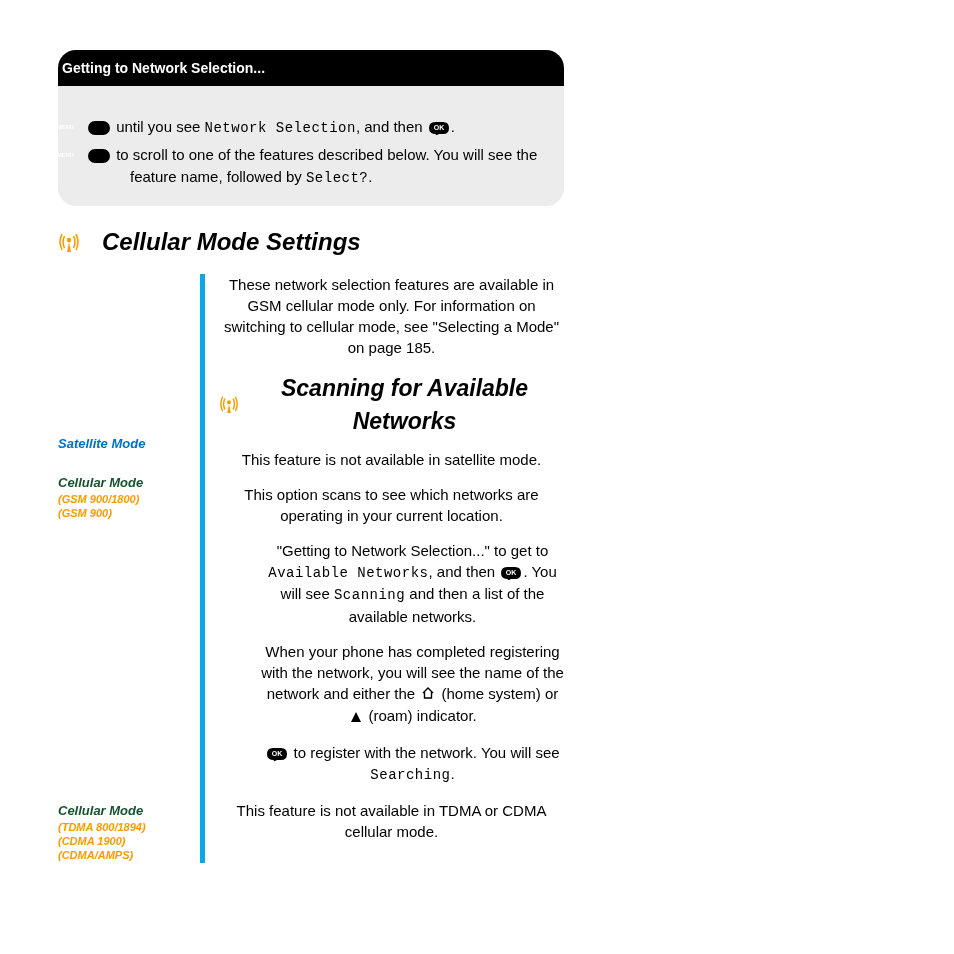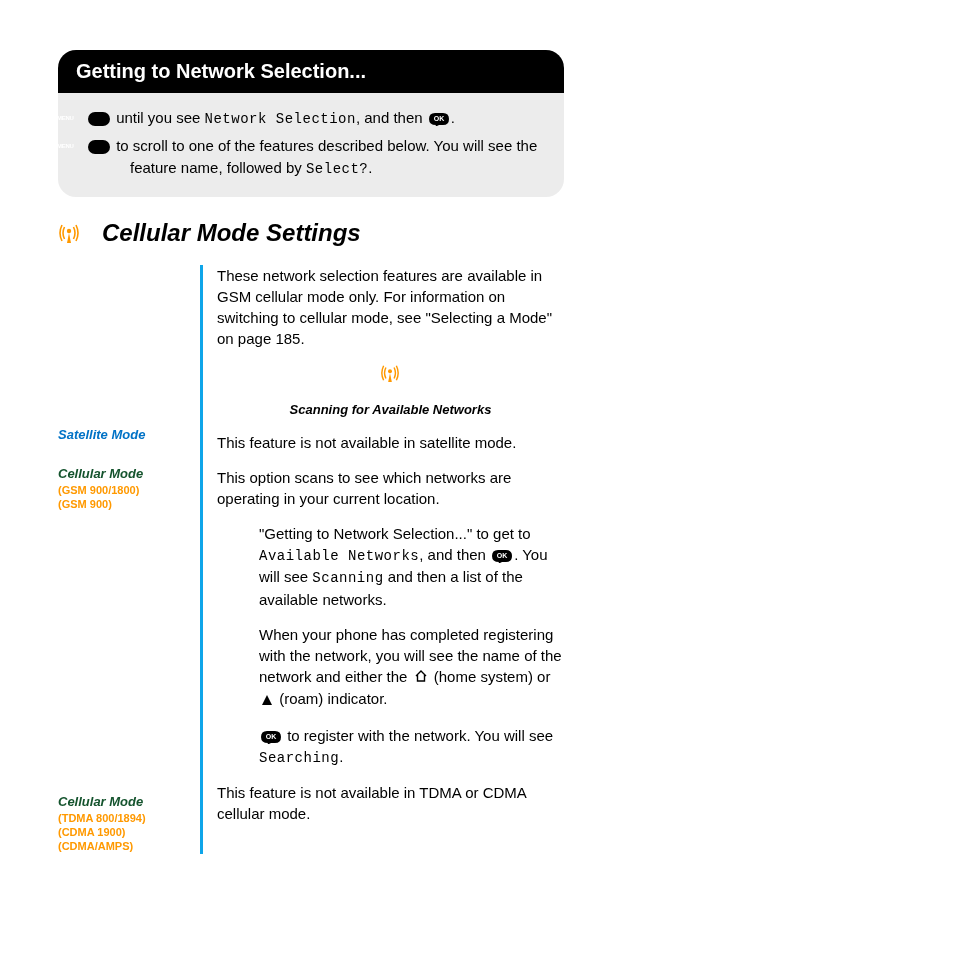--- a/index.html
+++ b/index.html
@@ -10,33 +10,33 @@
     width: 954px;
     color: #000;
   }
   .page {
     padding: 50px 390px 60px 58px;
   }
   .header-box {
     background: #000;
     color: #fff;
     border-radius: 18px 18px 0 0;
-    padding: 10px 18px 10px 18px;
-    font-weight: bold;
-    font-size: 20px;
+    padding: 10px 18px 10px 4px;
+    font-weight: bold;
+    font-size: 14px;
   }
   .gray-box {
     background: #ececec;
     border-radius: 0 0 18px 18px;
     padding: 14px 18px 18px 30px;
     font-size: 15px;
     line-height: 1.45;
     color: #000;
   }
-  .gray-box .step { margin: 0 0 6px 42px; text-indent: -42px; }
+  .gray-box .step { margin: 16px 0 6px 42px; text-indent: -42px; }
   .gray-box .step2 { margin: 0 0 0 42px; text-indent: -42px; }
   .menu-icon {
     display: inline-block;
     width: 22px; height: 14px;
     background: #000;
     border-radius: 9px;
     vertical-align: middle;
     position: relative;
     margin-right: 2px;
   }
@@ -80,39 +80,39 @@
   .antenna-icon svg { display:block; }
   .content-row { display:flex; }
   .sidebar {
     flex: 0 0 132px;
     padding-right: 10px;
     font-size: 13px;
     line-height: 1.3;
   }
   .main-col {
     flex: 1;
-    border-left: 3px solid #0ea5e9;
+    border-left: 5px solid #0ea5e9;
     padding-left: 14px;
     font-size: 15px;
     line-height: 1.4;
+    text-align: center;
   }
   .main-col p { margin: 0 0 14px 0; }
   .sub-heading {
     font-style: italic;
     font-weight: bold;
-    font-size: 13px;
+    font-size: 23px;
     margin: 0 0 12px 0;
     display:flex;
     align-items:center;
-    gap:16px;
-    flex-direction:column;
+    gap:6px;
   }
   .satellite-label { font-weight:bold; font-style:italic; color:#0072c6; margin-top:44px;}
   .cell-label { font-weight:bold; font-style:italic; color:#14532d; margin-top:22px;}
-  .sub-label { font-weight:bold; color:#ff9900; font-size:11px; line-height:1.3;}
+  .sub-label { font-weight:bold; font-style:italic; color:#ff9900; font-size:11px; line-height:1.3;}
   .indent-block { margin-left:42px; }
   .indent-block p { margin:0 0 14px 0; }
   .home-icon, .roam-icon {
     display:inline-block;
     vertical-align:middle;
     margin:0 2px;
   }
 </style>
 </head>
 <body>

